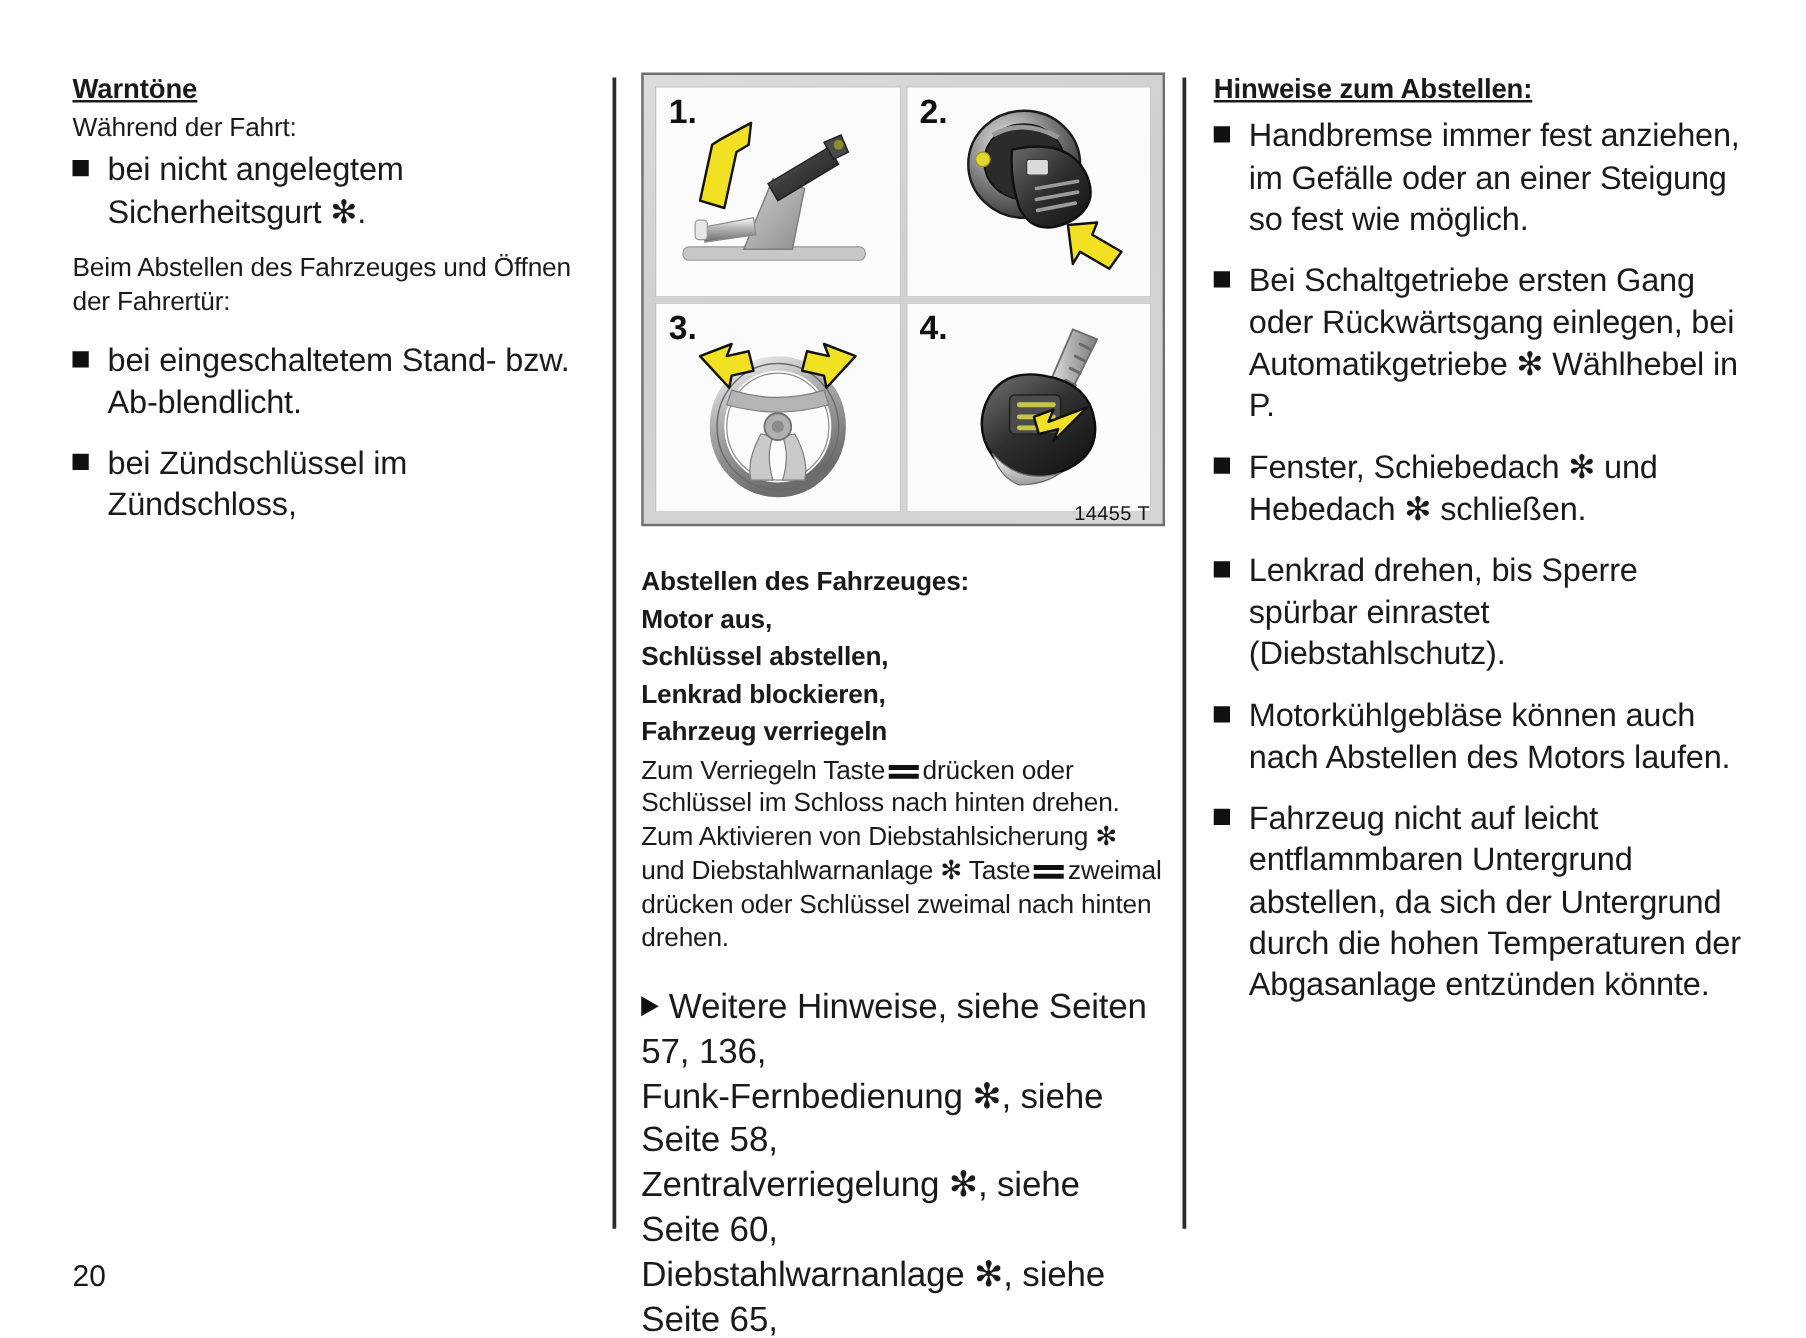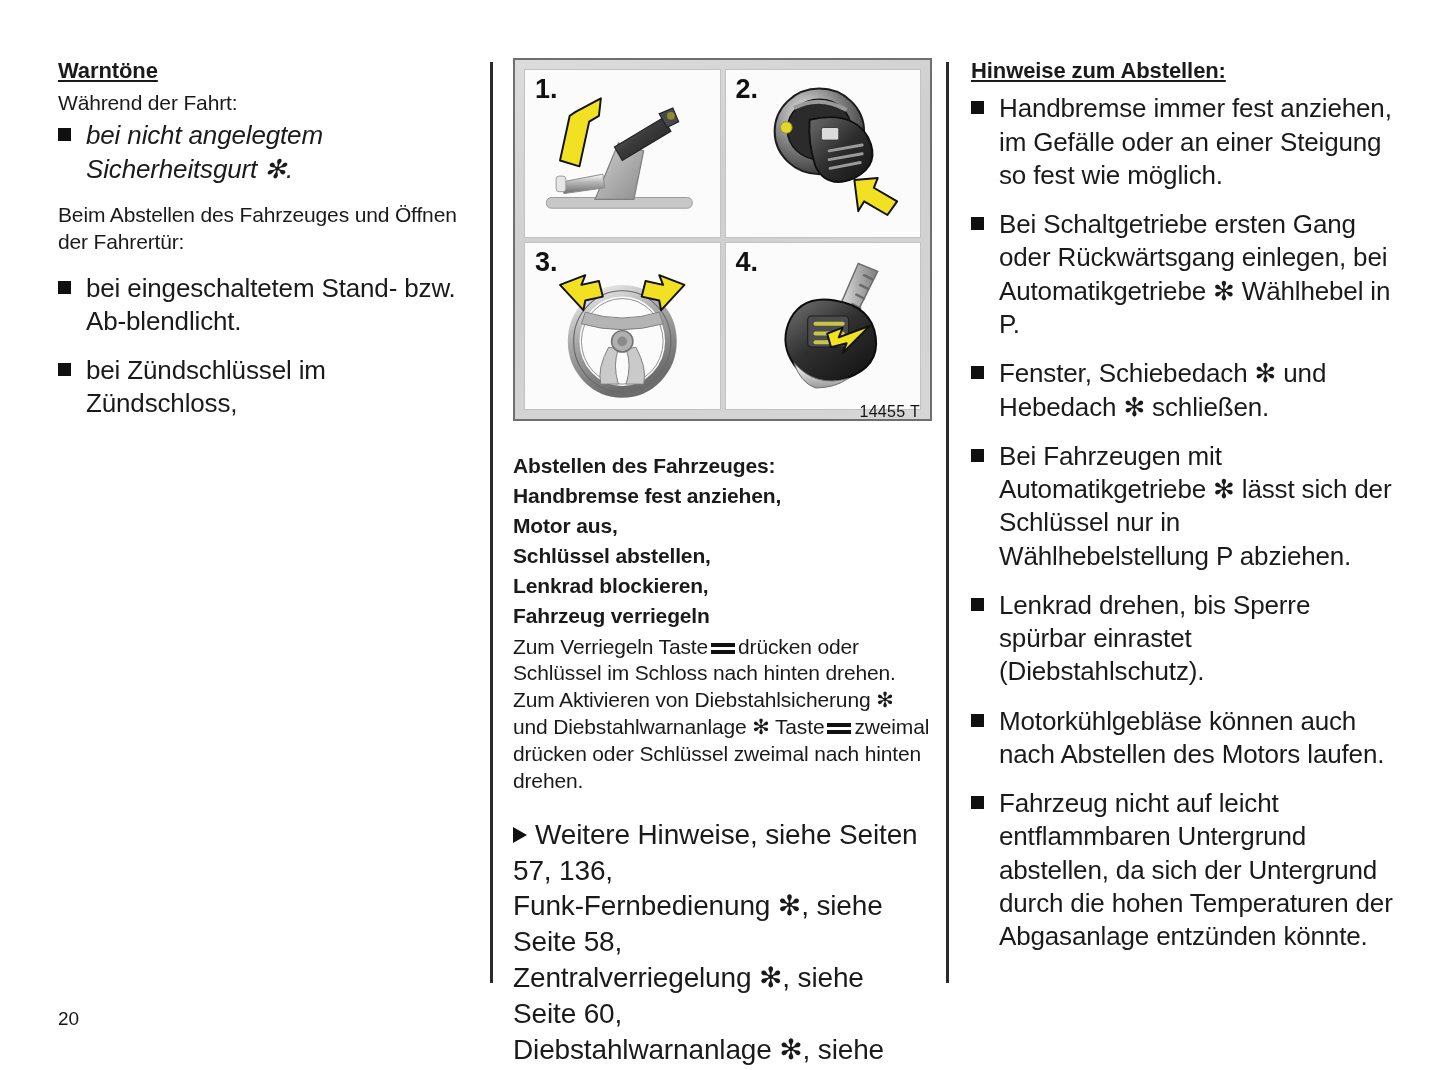--- a/index.html
+++ b/index.html
@@ -65,21 +65,21 @@
     padding: 0;
   }
   ul.sqlist > li {
     position: relative;
     font-size: 26px;
     line-height: 1.28;
     padding-left: 28px;
     margin-bottom: 16px;
     letter-spacing: -0.15px;
   }
-  ul.sqlist > li.tight { margin-bottom: 2px; font-style: italic; }
+  ul.sqlist > li.tight { margin-bottom: 2px; }
   ul.sqlist > li .sq {
     position: absolute;
     left: 0;
     top: 9px;
     width: 13px;
     height: 13px;
     background: #101010;
   }
 
   .ref-block {
@@ -173,21 +173,21 @@
     letter-spacing: 0.3px;
     z-index: 6;
   }
   .panel svg { position: absolute; inset: 0; width: 100%; height: 100%; }
 
   
   .page-num {
     position: absolute;
     left: 58px;
     top: 1008px;
-    font-size: 19px;
+    font-size: 24px;
     color: #151515;
   }
 </style>
 </head>
 <body>
 
 <div class="page">
 
   <div class="col-rule left"></div>
   <div class="col-rule right"></div>
@@ -354,21 +354,20 @@
           <path d="M148 82 L116 94 L120 84 L104 90 L108 104 L124 100 L120 110 Z" fill="#f2e023" stroke="#111" stroke-width="2" stroke-linejoin="round"></path>
         </svg>
       </div>
     </div>
     <span class="fig-caption">14455 T</span>
   </div>
 
   <div class="column col-2" style="top:452px;">
     <div>
       <p class="bold-block">Abstellen des Fahrzeuges:</p>
-      <p class="bold-block">Handbremse fest anziehen,</p>
       <p class="bold-block">Motor aus,</p>
       <p class="bold-block">Schlüssel abstellen,</p>
       <p class="bold-block">Lenkrad blockieren,</p>
       <p class="bold-block">Fahrzeug verriegeln</p>
     </div>
 
     <p class="para" style="margin-top:4px;"><span>Zum Verriegeln Taste</span><span class="sym-bar"></span><span>drücken oder Schlüssel im Schloss nach hinten drehen. Zum Aktivieren von Diebstahlsicherung ✻ und Diebstahlwarnanlage ✻ Taste</span><span class="sym-bar"></span><span>zweimal drücken oder Schlüssel zweimal nach hinten drehen.</span></p>
 
     <div class="ref-block">
       <span class="tri"></span><span>Weitere Hinweise, siehe Seiten 57, 136,</span><br>
@@ -390,24 +389,20 @@
       <li>
         <span class="sq"></span>
         <span>Bei Schaltgetriebe ersten Gang oder Rückwärtsgang einlegen, bei Automatikgetriebe ✻ Wählhebel in P.</span>
       </li>
       <li>
         <span class="sq"></span>
         <span>Fenster, Schiebedach ✻ und Hebedach ✻ schließen.</span>
       </li>
       <li>
         <span class="sq"></span>
-        <span>Bei Fahrzeugen mit Automatikgetriebe ✻ lässt sich der Schlüssel nur in Wählhebelstellung P abziehen.</span>
-      </li>
-      <li>
-        <span class="sq"></span>
         <span>Lenkrad drehen, bis Sperre spürbar einrastet (Diebstahlschutz).</span>
       </li>
       <li>
         <span class="sq"></span>
         <span>Motorkühlgebläse können auch nach Abstellen des Motors laufen.</span>
       </li>
       <li>
         <span class="sq"></span>
         <span>Fahrzeug nicht auf leicht entflammbaren Untergrund abstellen, da sich der Untergrund durch die hohen Temperaturen der Abgasanlage entzünden könnte.</span>
       </li>

